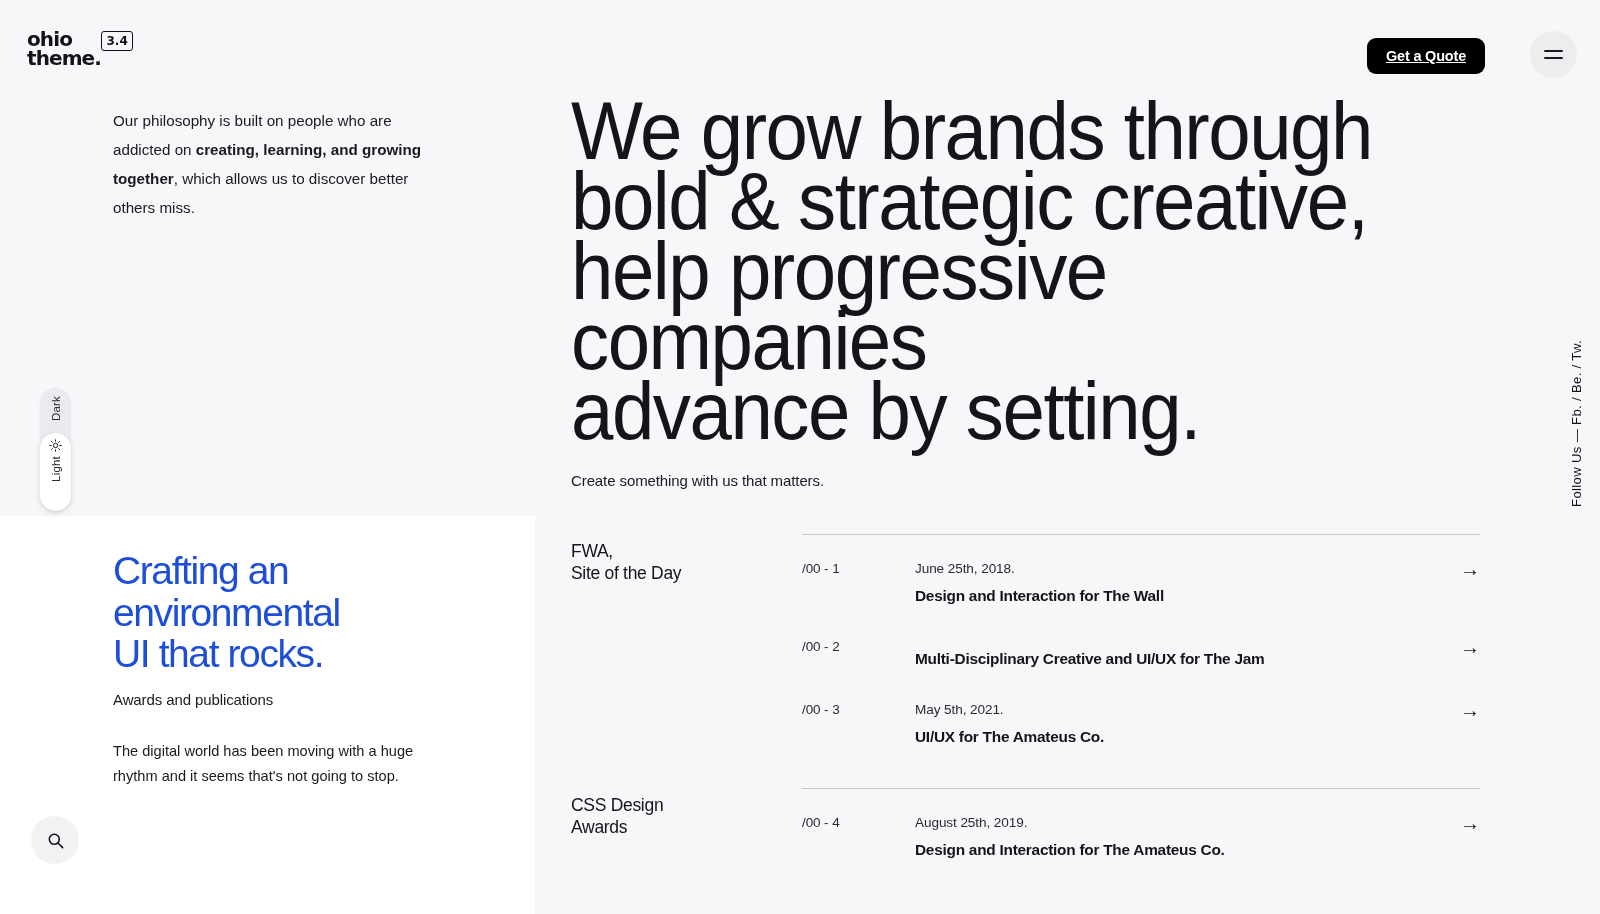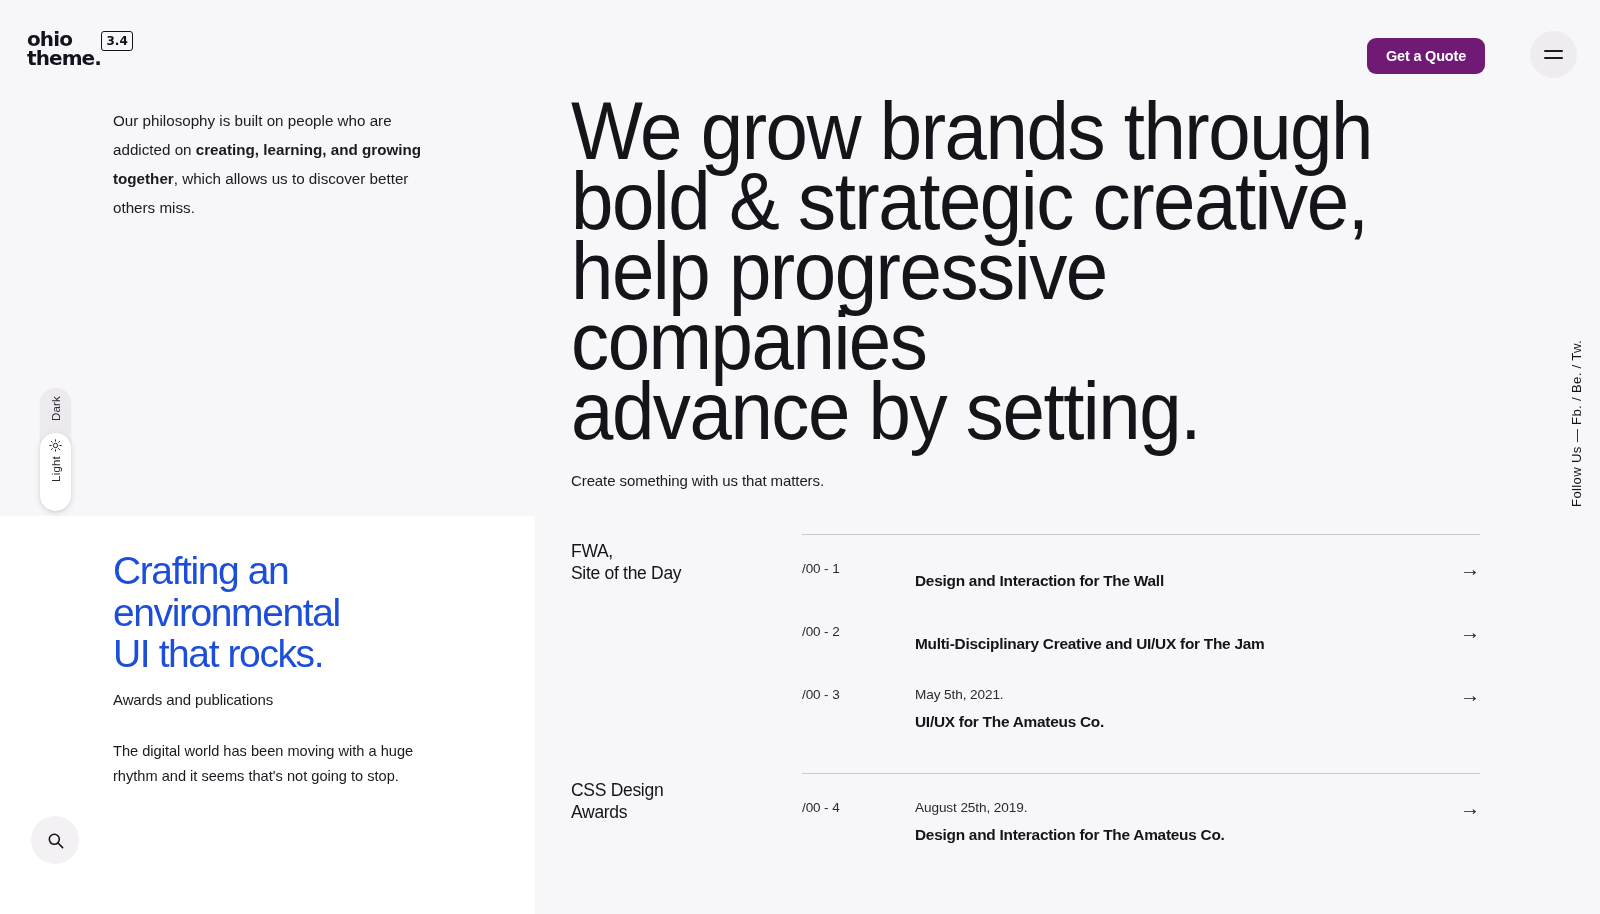--- a/index.html
+++ b/index.html
@@ -32,25 +32,25 @@
   .logo-badge{
     border:1.6px solid #14121c; border-radius:3px;
     font-family:"DejaVu Sans", sans-serif;
     font-size:12px; font-weight:700; line-height:1;
     padding:2.5px 4.5px 3px; color:#14121c;
     margin-top:1px;
   }
 
   .quote-btn{
     position:absolute; right:115px; top:38px;
-    background:#701a75; color:#fff;
+    background:#000000; color:#fff;
     border:none; border-radius:9px;
     font-family:"Liberation Sans", sans-serif;
     font-size:14.5px; font-weight:700; letter-spacing:-0.2px;
-    padding:10px 19px; cursor:pointer;
+    padding:10px 19px; cursor:pointer;text-decoration:underline;
   }
   .menu-btn{
     position:absolute; right:23px; top:31px;
     width:47px; height:47px; border-radius:50%;
     background:#eeecef; border:none; cursor:pointer;
     display:flex; flex-direction:column; align-items:center;
     justify-content:center; gap:5px;
   }
   .menu-btn i{ display:block; height:2px; background:#1b1a1f; border-radius:1px; }
   .menu-btn i:nth-child(1){ width:19px; }
@@ -242,20 +242,21 @@
 </button>
 
 <div class="awards">
     <div class="award-group">
       <div class="group-title">FWA,
 Site of the Day</div>
       <div class="group-rows">
         <div class="award-row">
           <div class="row-index">/00 - 1</div>
           <div class="row-main">
+            <div class="row-date">June 25th, 2018.</div>
             <div class="row-title">Design and Interaction for The Wall</div>
           </div>
           <div class="row-arrow">→</div>
         </div>
         <div class="award-row">
           <div class="row-index">/00 - 2</div>
           <div class="row-main">
             <div class="row-title">Multi-Disciplinary Creative and UI/UX for The Jam</div>
           </div>
           <div class="row-arrow">→</div>

